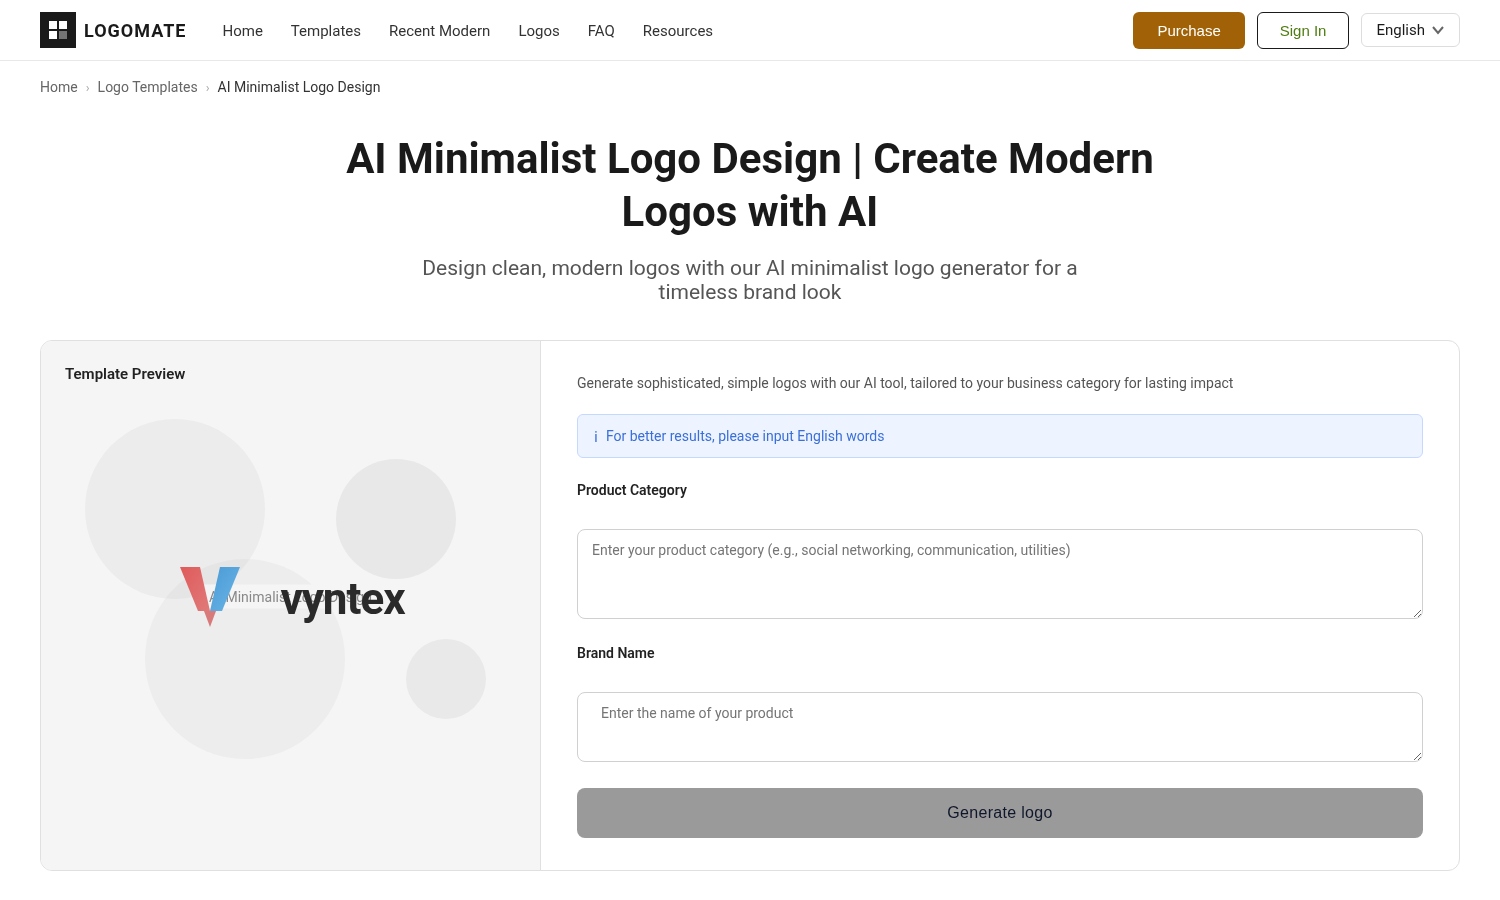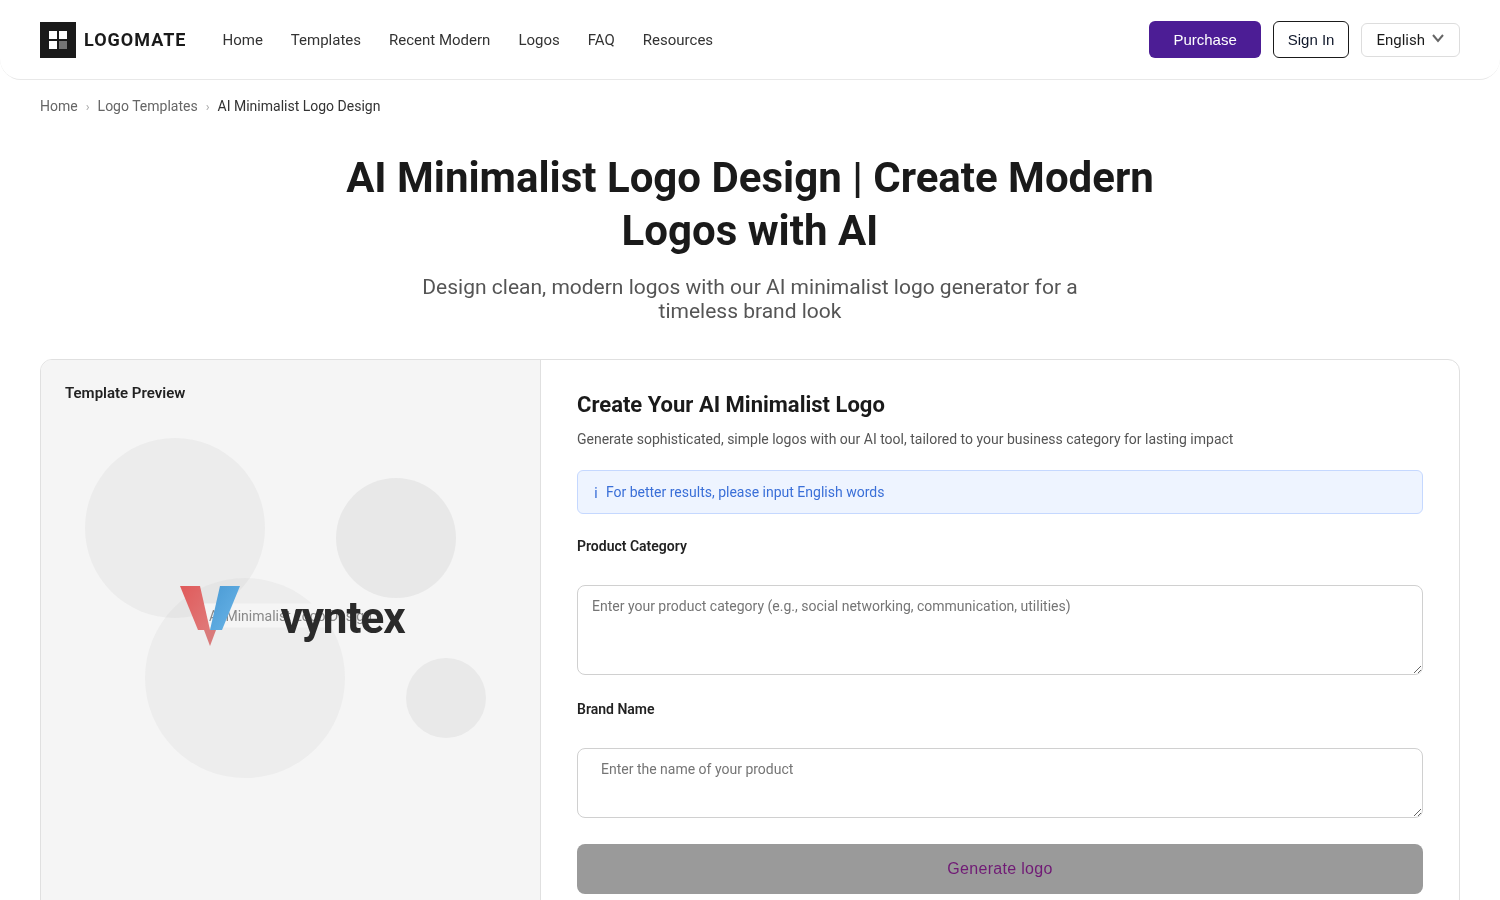--- a/index.html
+++ b/index.html
@@ -1,43 +1,43 @@
 <!DOCTYPE html>
 <html><head>
   <meta charset="utf-8">
   <style>
     * { box-sizing: border-box; margin: 0; padding: 0; }
     body { font-family: -apple-system, BlinkMacSystemFont, 'Segoe UI', Roboto, sans-serif; background: #fff; color: #1a1a1a; }
 
     
     nav {
       display: flex; align-items: center; justify-content: space-between;
-      padding: 0 40px; height: 80px; border-bottom: 1px solid #e8e8e8; border-radius: 21px;
+      padding: 0 40px; height: 61px; border-bottom: 1px solid #e8e8e8;
     }
     .nav-left { display: flex; align-items: center; gap: 36px; }
     .logo { display: flex; align-items: center; gap: 8px; text-decoration: none; }
     .logo-icon {
       width: 36px; height: 36px; background: #1a1a1a;
       display: flex; align-items: center; justify-content: center;
     }
     .logo-icon svg { fill: #fff; }
     .logo-text { font-size: 18px; font-weight: 700; color: #1a1a1a; letter-spacing: 1px; text-transform: uppercase; }
     .nav-links { display: flex; align-items: center; gap: 28px; list-style: none; }
     .nav-links a { text-decoration: none; color: #333; font-size: 15px; }
     .nav-right { display: flex; align-items: center; gap: 12px; }
     .btn-purchase {
-      background: #4c1d95; color: #fff; border: none; padding: 10px 24px;
+      background: #a16207; color: #fff; border: none; padding: 10px 24px;
       font-size: 15px; font-weight: 500; cursor: pointer; border-radius: 6px;
     }
     .btn-signin {
-      background: #fff; color: #0f172a; border: 1.5px solid #1a1a1a;
-      padding: 9px 14px; font-size: 15px; font-weight: 500; cursor: pointer; border-radius: 6px;
+      background: #fff; color: #4d7c0f; border: 1.5px solid #1a1a1a;
+      padding: 9px 22px; font-size: 15px; font-weight: 500; cursor: pointer; border-radius: 6px;
     }
     .lang-select {
-      display: flex; align-items: flex-start; gap: 6px;
+      display: flex; align-items: center; gap: 6px;
       border: 1.5px solid #ddd; border-radius: 6px; padding: 7px 14px;
       font-size: 15px; cursor: pointer; background: #fff;
     }
     .lang-select svg { color: #666; }
 
     
     .breadcrumb {
       display: flex; align-items: center; gap: 8px;
       padding: 18px 40px; font-size: 14px; color: #666;
     }
@@ -103,21 +103,21 @@
     .form-label { font-size: 14px; font-weight: 600; color: #222; margin-bottom: 8px; display: block; }
     textarea {
       width: 100%; border: 1.5px solid #d0d0d0; border-radius: 8px;
       padding: 12px 14px; font-size: 14px; color: #999; resize: vertical;
       font-family: inherit; outline: none; transition: border-color 0.2s; margin-top: 23px;
     }
     .textarea-category { min-height: 90px; }
     .textarea-brand { min-height: 70px; padding-left: 23px; }
 
     .btn-generate {
-      width: 100%; background: #9a9a9a; color: #701a75; border: none;
+      width: 100%; background: #9a9a9a; color: #0f172a; border: none;
       padding: 16px; font-size: 16px; font-weight: 500; border-radius: 8px;
       cursor: pointer; letter-spacing: 0.3px;
     }
   </style>
 </head>
 <body>
 
 <nav>
   <div class="nav-left">
     <a class="logo" href="#">
@@ -198,21 +198,20 @@
 
             <polygon points="28,52 40,52 34,68" fill="#d04848" opacity="0.7"></polygon>
           </svg>
         </div>
         <div class="vyntex-text">vyntex</div>
       </div>
     </div>
   </div>
 
   <div class="form-panel">
-    <h2 class="form-title">Create Your AI Minimalist Logo</h2>
     <p class="form-subtitle">Generate sophisticated, simple logos with our AI tool, tailored to your business category for lasting impact</p>
 
     <div class="info-banner">
       <span class="info-icon">ℹ</span>
       <span>For better results, please input English words</span>
     </div>
 
     <div class="form-group">
       <label class="form-label">Product Category</label>
       <textarea class="textarea-category" placeholder="Enter your product category (e.g., social networking, communication, utilities)" style=""></textarea>

